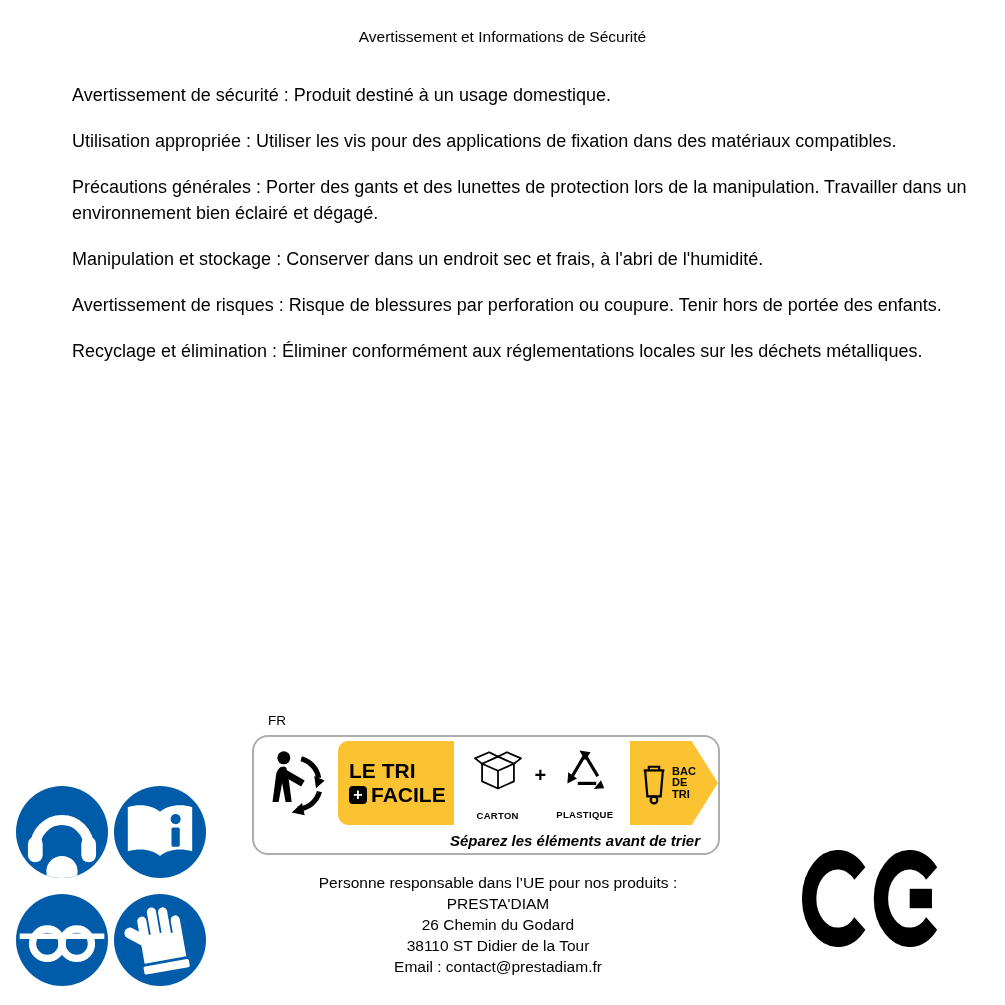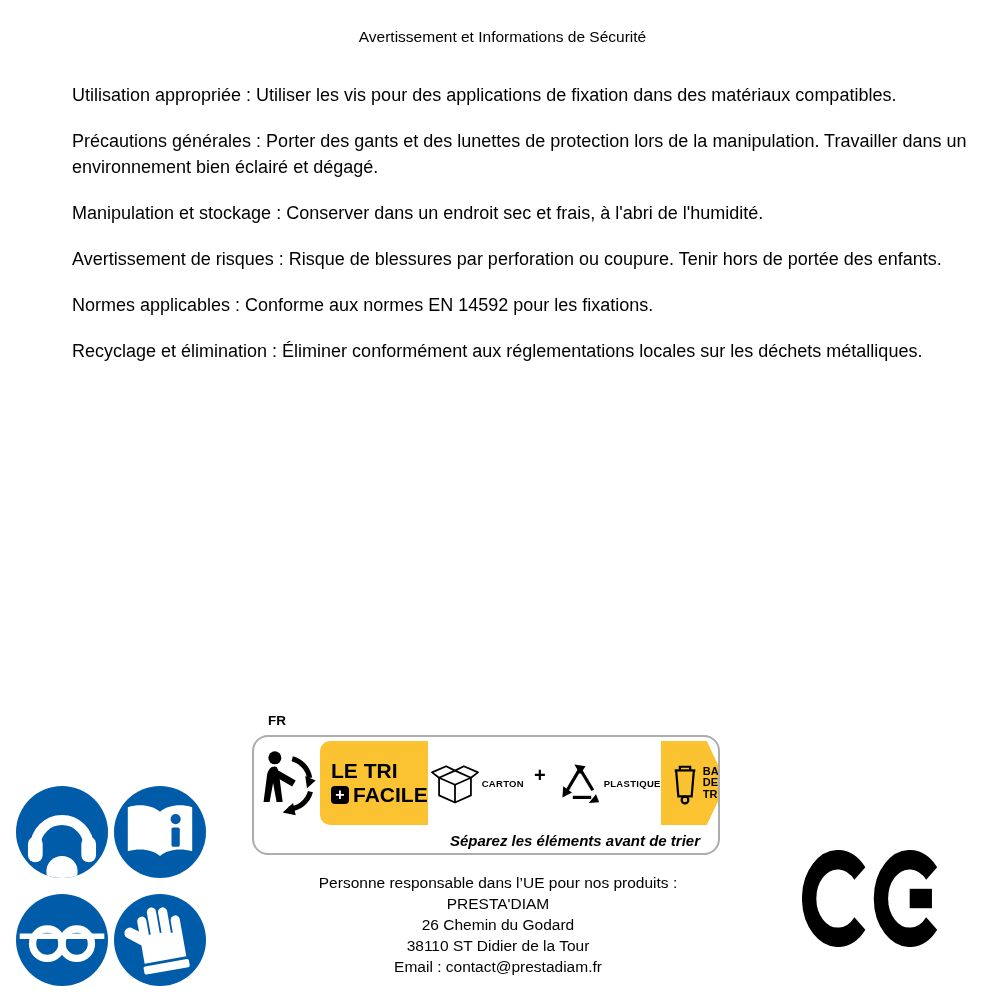--- a/index.html
+++ b/index.html
@@ -18,34 +18,34 @@
   .content p{margin:0 0 20px 0;}
 
   
   .icon-grid{position:absolute;left:16px;top:786px;width:210px;height:220px;}
   .m-icon{position:absolute;width:92px;height:92px;border-radius:50%;
     background:var(--mandatory-blue);overflow:hidden;}
   .m-icon svg{width:100%;height:100%;display:block;}
   .pos1{left:0;top:0}.pos2{left:98px;top:0}.pos3{left:0;top:108px}.pos4{left:98px;top:108px}
 
   
-  .fr-label{position:absolute;left:268px;top:713px;font-size:13.5px;font-weight:bold;}
+  .fr-label{position:absolute;left:268px;top:713px;font-size:13.5px;font-weight:normal;}
   .tri-banner{position:absolute;left:252px;top:735px;width:468px;height:120px;
     border:2px solid #adadad;border-radius:16px;box-sizing:border-box;background:#fff;overflow:hidden;}
   .tri-top{display:flex;align-items:center;height:92px;}
   .triman-box{width:84px;display:flex;align-items:center;justify-content:center;}
   .tri-yellow{width:116px;height:84px;background:var(--banner-yellow);
     border-radius:10px 0 0 10px;display:flex;flex-direction:column;justify-content:center;
     padding-left:11px;box-sizing:border-box;}
   .le-tri{font-size:21px;font-weight:bold;line-height:24px;}
   .facile-row{display:flex;align-items:center;gap:4px;font-size:21px;font-weight:bold;line-height:24px;}
   .plus-box{width:18px;height:18px;background:#000;color:#fff;border-radius:4px;
     display:inline-flex;align-items:center;justify-content:center;font-size:16px;line-height:1;}
   .tri-mats{flex:1;height:84px;display:flex;align-items:center;justify-content:center;gap:10px;}
-  .mat{display:flex;align-items:center;gap:0;}
+  .mat{display:flex;flex-direction:column;align-items:center;gap:18px;}
   .mat-label{font-size:9.5px;font-weight:bold;letter-spacing:0.3px;}
   .mat-plus{font-size:20px;font-weight:bold;margin-top:-16px;}
   .tri-chevron{width:88px;height:84px;background:var(--banner-yellow);
     clip-path:polygon(0 0,70% 0,100% 50%,70% 100%,0 100%);
     display:flex;align-items:center;gap:1px;padding-left:7px;box-sizing:border-box;}
   .bac-text{font-size:11px;font-weight:bold;line-height:11.5px;}
   .tri-bottom{height:22px;display:flex;align-items:center;justify-content:flex-end;
     padding-right:18px;font-size:15px;font-weight:bold;font-style:italic;}
 
   
@@ -56,25 +56,25 @@
   .ce-mark{position:absolute;left:802px;top:850px;}
 </style>
 </head>
 <body>
 
 <div>
 
   <div class="title">Avertissement et Informations de Sécurité</div>
 
   <div class="content">
+    <p>Avertissement de sécurité : Produit destiné à un usage domestique.</p>
     <p>Utilisation appropriée : Utiliser les vis pour des applications de fixation dans des matériaux compatibles.</p>
     <p>Précautions générales : Porter des gants et des lunettes de protection lors de la manipulation. Travailler dans un environnement bien éclairé et dégagé.</p>
     <p>Manipulation et stockage : Conserver dans un endroit sec et frais, à l'abri de l'humidité.</p>
     <p>Avertissement de risques : Risque de blessures par perforation ou coupure. Tenir hors de portée des enfants.</p>
-    <p>Normes applicables : Conforme aux normes EN 14592 pour les fixations.</p>
     <p>Recyclage et élimination : Éliminer conformément aux réglementations locales sur les déchets métalliques.</p>
   </div>
 
   <div class="icon-grid">
     <div class="m-icon pos1">
       <svg viewBox="0 0 100 100">
         <path d="M21 66 A29 29 0 0 1 79 66" fill="none" stroke="#fff" stroke-width="11"></path>
         <rect x="13" y="55" width="16" height="28" rx="8" fill="#fff"></rect>
         <rect x="71" y="55" width="16" height="28" rx="8" fill="#fff"></rect>
         <circle cx="50" cy="93" r="17" fill="#fff"></circle>

